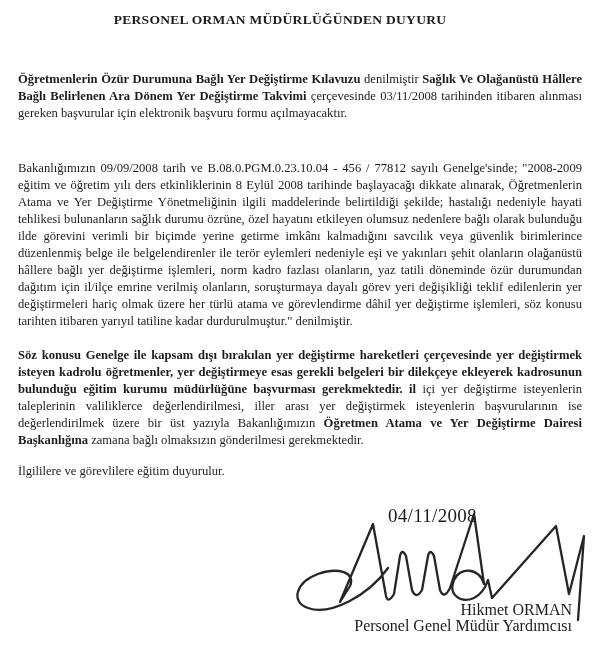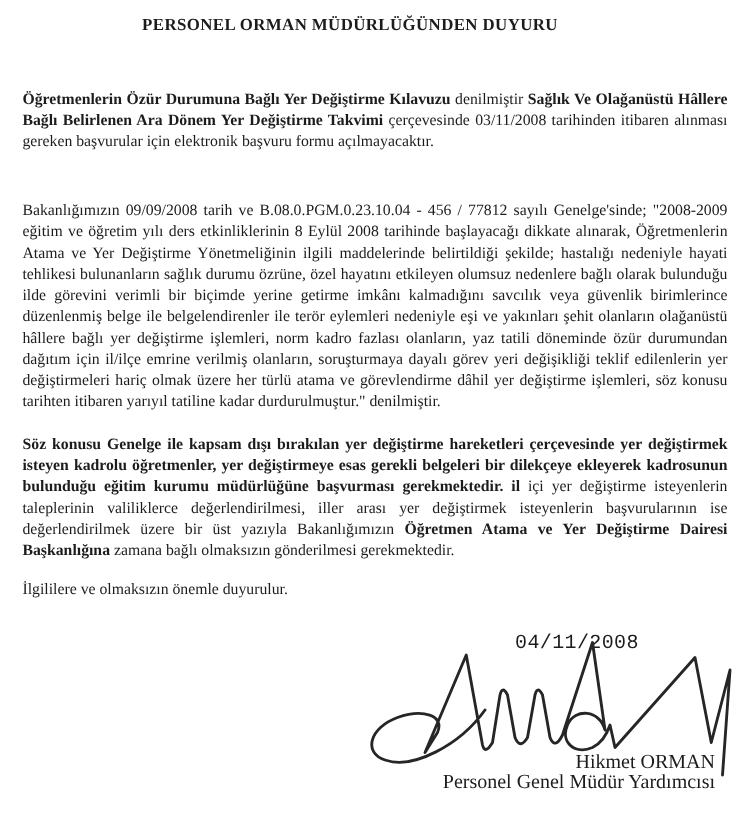--- a/index.html
+++ b/index.html
@@ -37,25 +37,24 @@
     line-height: 17px;
     text-align: justify;
   }
   .b { font-weight: bold; }
   #p1 { top: 71px; }
   #p2 { top: 160px; }
   #p3 { top: 347px; }
   #p4 { top: 463px; text-align: left; }
   .sig-date {
     position: absolute;
-    left: 412px;
+    left: 388px;
     top: 505px;
-    font-size: 16px;
+    font-size: 19px;
     letter-spacing: 0.3px;
-    font-family: Liberation Mono, monospace;
   }
   .sig-svg {
     position: absolute;
     left: 288px;
     top: 510px;
   }
   .signer {
     position: absolute;
     left: 352px;
     top: 602px;
@@ -72,21 +71,21 @@
 <div class="page">
 
   <h1 class="doc-title">PERSONEL ORMAN MÜDÜRLÜĞÜNDEN DUYURU</h1>
 
   <p class="para" id="p1"><span class="b">Öğretmenlerin Özür Durumuna Bağlı Yer Değiştirme Kılavuzu</span><span> denilmiştir </span><span class="b">Sağlık Ve Olağanüstü Hâllere Bağlı Belirlenen Ara Dönem Yer Değiştirme Takvimi</span><span> çerçevesinde 03/11/2008 tarihinden itibaren alınması gereken başvurular için elektronik başvuru formu açılmayacaktır.</span></p>
 
   <p class="para" id="p2"><span>Bakanlığımızın 09/09/2008 tarih ve B.08.0.PGM.0.23.10.04 - 456 / 77812 sayılı Genelge'sinde; "2008-2009 eğitim ve öğretim yılı ders etkinliklerinin 8 Eylül 2008 tarihinde başlayacağı dikkate alınarak, Öğretmenlerin Atama ve Yer Değiştirme Yönetmeliğinin ilgili maddelerinde belirtildiği şekilde; hastalığı nedeniyle hayati tehlikesi bulunanların sağlık durumu özrüne, özel hayatını etkileyen olumsuz nedenlere bağlı olarak bulunduğu ilde görevini verimli bir biçimde yerine getirme imkânı kalmadığını savcılık veya güvenlik birimlerince düzenlenmiş belge ile belgelendirenler ile terör eylemleri nedeniyle eşi ve yakınları şehit olanların olağanüstü hâllere bağlı yer değiştirme işlemleri, norm kadro fazlası olanların, yaz tatili döneminde özür durumundan dağıtım için il/ilçe emrine verilmiş olanların, soruşturmaya dayalı görev yeri değişikliği teklif edilenlerin yer değiştirmeleri hariç olmak üzere her türlü atama ve görevlendirme dâhil yer değiştirme işlemleri, söz konusu tarihten itibaren yarıyıl tatiline kadar durdurulmuştur." denilmiştir.</span></p>
 
   <p class="para" id="p3"><span class="b">Söz konusu Genelge ile kapsam dışı bırakılan yer değiştirme hareketleri çerçevesinde yer değiştirmek isteyen kadrolu öğretmenler, yer değiştirmeye esas gerekli belgeleri bir dilekçeye ekleyerek kadrosunun bulunduğu eğitim kurumu müdürlüğüne başvurması gerekmektedir. il</span><span> içi yer değiştirme isteyenlerin taleplerinin valiliklerce değerlendirilmesi, iller arası yer değiştirmek isteyenlerin başvurularının ise değerlendirilmek üzere bir üst yazıyla Bakanlığımızın </span><span class="b">Öğretmen Atama ve Yer Değiştirme Dairesi Başkanlığına</span><span> zamana bağlı olmaksızın gönderilmesi gerekmektedir.</span></p>
 
-  <p class="para" id="p4">İlgililere ve olmaksızın önemle duyurulur.</p>
+  <p class="para" id="p4">İlgililere ve görevlilere eğitim duyurulur.</p>
 
   <div class="sig-date">04/11/2008</div>
 
   <svg class="sig-svg" width="308" height="122" viewBox="0 0 308 122" fill="none" xmlns="http://www.w3.org/2000/svg">
     <path d="M 100,58
              C 80,86 42,106 20,98
              C 2,92 8,72 30,64
              C 50,57 68,62 62,76
              L 52,92
              L 85,14

